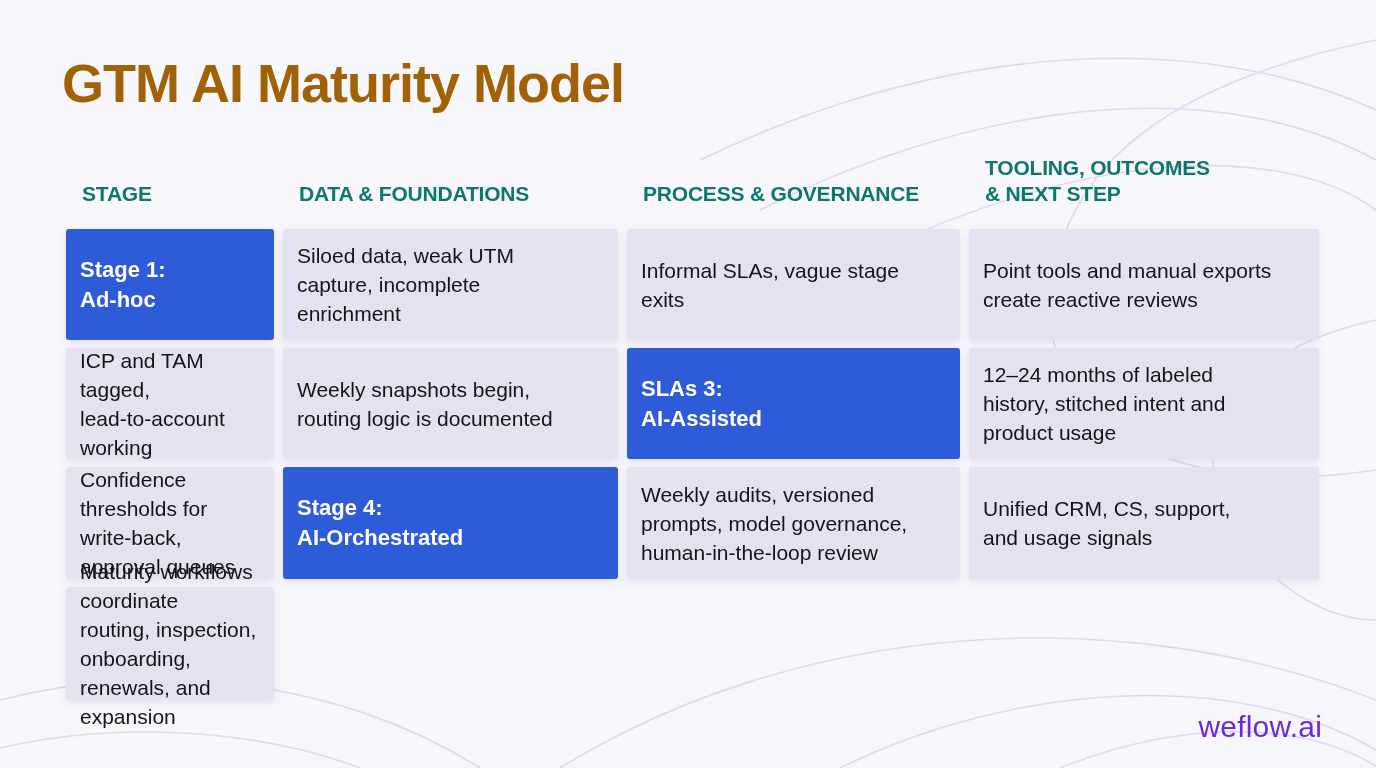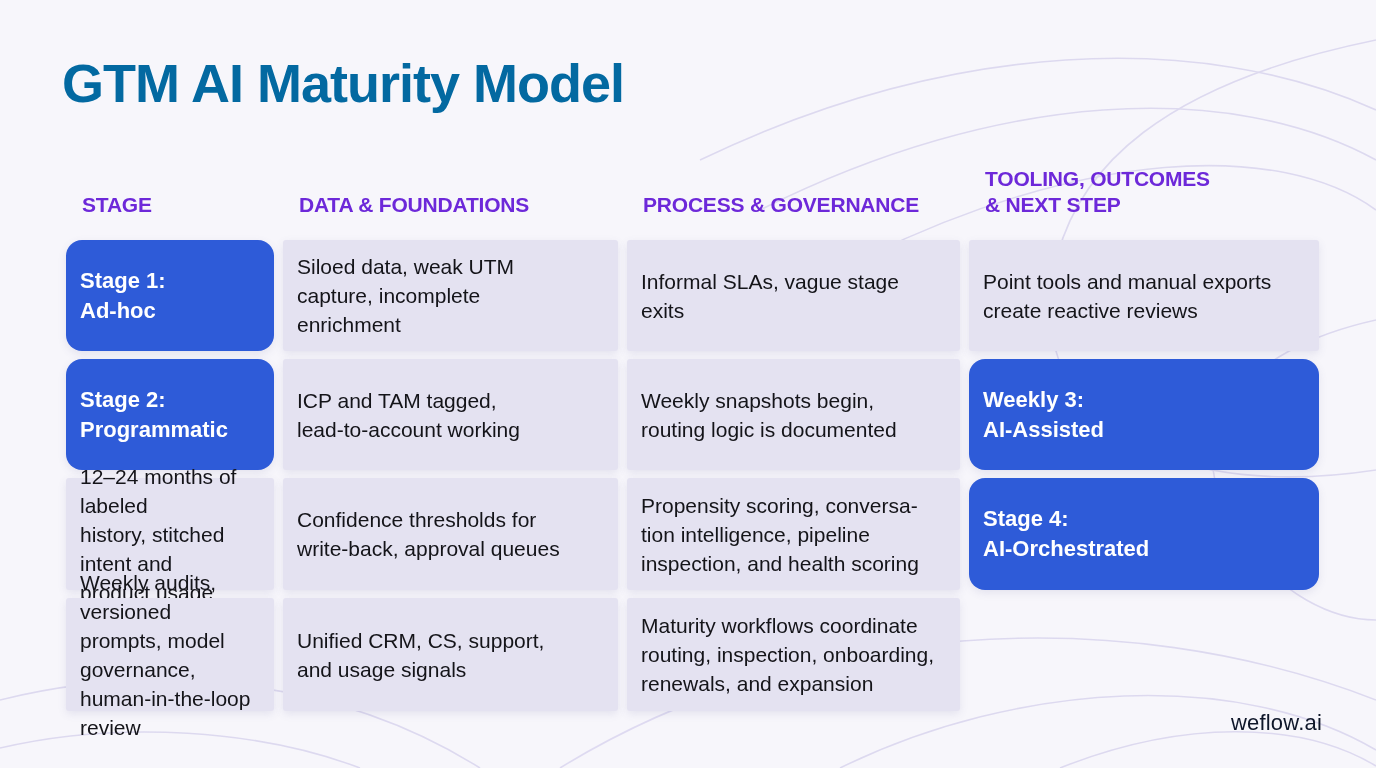--- a/index.html
+++ b/index.html
@@ -21,73 +21,72 @@
   .slide {
     position: relative;
     width: 1376px;
     height: 768px;
     padding: 52px 58px 0 62px;
   }
   .title {
     font-size: 54px;
     font-weight: 800;
     letter-spacing: -1px;
-    color: #0369a1;
-    margin-bottom: 52px;
+    color: #a16207;
+    margin-bottom: 41px;
   }
   .matrix {
     margin-left: 4px;
     display: grid;
     grid-template-columns: 208px 335px 333px 350px;
     grid-template-rows: auto 111px 111px 112px 113px;
     column-gap: 9px;
     row-gap: 8px;
     width: 1253px;
   }
   .hcell {
     align-self: end;
     padding: 0 0 14px 16px;
     font-size: 21px;
     font-weight: 800;
     letter-spacing: -0.2px;
-    color: #6d28d9;
+    color: #0f766e;
     text-transform: uppercase;
     white-space: pre-line;
     line-height: 26px;
   }
   .cell {
     border-radius: 3px;
     display: flex;
     flex-direction: column;
     justify-content: center;
     padding: 8px 12px 8px 14px;
     box-shadow: 0 3px 8px rgba(90, 90, 150, 0.12);
   }
   .cell-stage {
     background: #2e5bd8;
     color: #ffffff;
     font-size: 22px;
     font-weight: 700;
     line-height: 30px;
     white-space: pre-line;
-    border-radius: 16px;
   }
   .cell-body {
     background: #e4e2f1;
     color: #141419;
     font-size: 21px;
     line-height: 29px;
     white-space: pre-line;
   }
   .brand {
     position: absolute;
     right: 54px;
-    bottom: 32px;
-    font-size: 22px;
-    color: #0f172a;
+    bottom: 24px;
+    font-size: 30px;
+    color: #6d28d9;
     letter-spacing: 0.2px;
   }
 </style>
 </head>
 <body>
 
 <svg class="bg-waves" viewBox="0 0 1376 768" fill="none">
   <g stroke="#d9d5ee" stroke-width="1.6" opacity="0.85">
     <path d="M 700 160 C 950 40, 1200 30, 1376 110"></path>
     <path d="M 760 210 C 1000 90, 1230 80, 1376 160"></path>
@@ -116,37 +115,32 @@
     <div class="cell cell-stage">Stage 1:
 Ad-hoc</div>
     <div class="cell cell-body">Siloed data, weak UTM
 capture, incomplete
 enrichment</div>
     <div class="cell cell-body">Informal SLAs, vague stage
 exits</div>
     <div class="cell cell-body">Point tools and manual exports
 create reactive reviews</div>
 
-    <div class="cell cell-stage">Stage 2:
-Programmatic</div>
     <div class="cell cell-body">ICP and TAM tagged,
 lead-to-account working</div>
     <div class="cell cell-body">Weekly snapshots begin,
 routing logic is documented</div>
 
-    <div class="cell cell-stage">Weekly 3:
+    <div class="cell cell-stage">SLAs 3:
 AI-Assisted</div>
     <div class="cell cell-body">12–24 months of labeled
 history, stitched intent and
 product usage</div>
     <div class="cell cell-body">Confidence thresholds for
 write-back, approval queues</div>
-    <div class="cell cell-body">Propensity scoring, conversa-
-tion intelligence, pipeline
-inspection, and health scoring</div>
 
     <div class="cell cell-stage">Stage 4:
 AI-Orchestrated</div>
     <div class="cell cell-body">Weekly audits, versioned
 prompts, model governance,
 human-in-the-loop review</div>
     <div class="cell cell-body">Unified CRM, CS, support,
 and usage signals</div>
     <div class="cell cell-body">Maturity workflows coordinate
 routing, inspection, onboarding,

